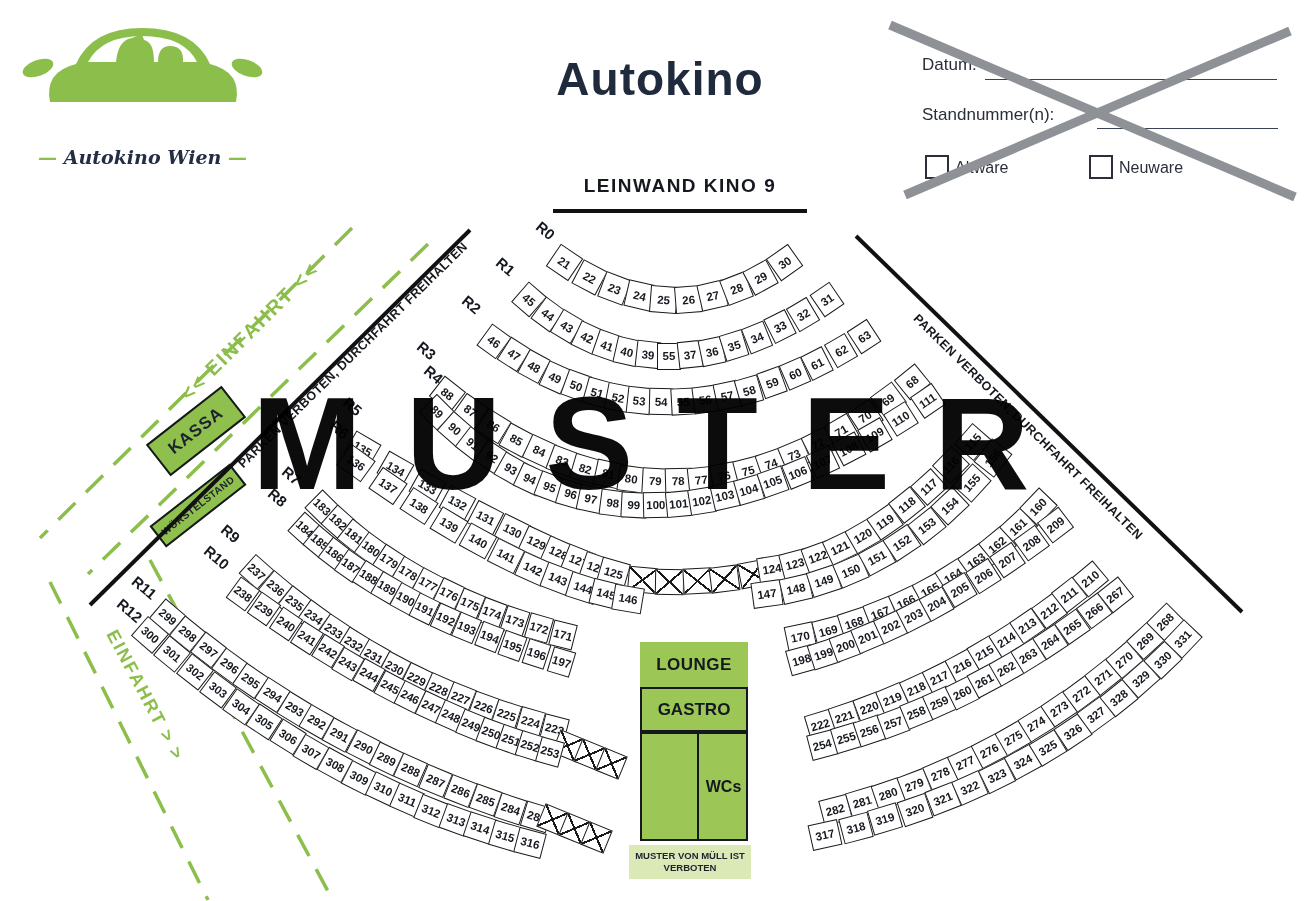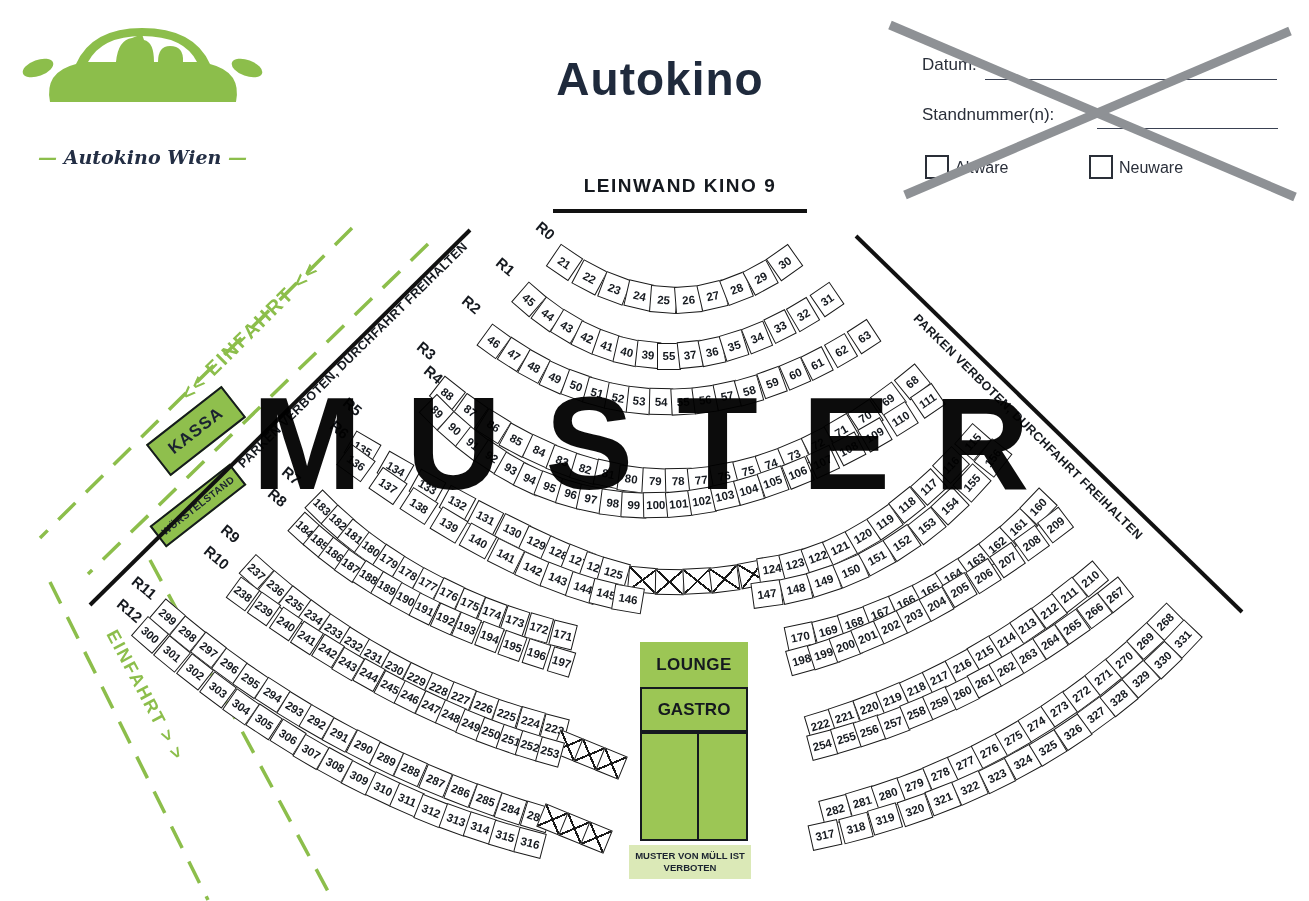--- a/index.html
+++ b/index.html
@@ -135,20 +135,21 @@
 <div class="green-sign wurst">WÜRSTELSTAND</div>
 <div class="parken-text parken-left">PARKEN VERBOTEN, DURCHFAHRT FREIHALTEN</div>
 <div class="parken-text parken-right">PARKEN VERBOTEN, DURCHFAHRT FREIHALTEN</div>
 <div class="einfahrt einfahrt-top">&lt;&lt; EINFAHRT &lt;&lt;</div>
 <div class="einfahrt einfahrt-bottom">EINFAHRT &gt; &gt;</div>
 
 <div class="fac fac-lounge">LOUNGE</div>
 <div class="fac fac-gastro">GASTRO</div>
 <div class="fac fac-lower">
   <div class="fac-divider"></div>
+  <div class="fac-wcs">WCs</div>
 </div>
 <div class="fac-note">MUSTER VON MÜLL IST VERBOTEN</div>
 
 <div id="plan">
     <div class="cell" style="left: 551.4px; top: 248.5px; width: 27.3px; height: 27px; transform: rotate(34.2deg);">21</div>
     <div class="cell" style="left: 576.2px; top: 263.5px; width: 27.3px; height: 27px; transform: rotate(27.9deg);">22</div>
     <div class="cell" style="left: 600.9px; top: 274.8px; width: 27.3px; height: 27px; transform: rotate(20.8deg);">23</div>
     <div class="cell" style="left: 625.6px; top: 282.3px; width: 27.3px; height: 27px; transform: rotate(12.9deg);">24</div>
     <div class="cell" style="left: 650.1px; top: 286px; width: 27.3px; height: 27px; transform: rotate(4.4deg);">25</div>
     <div class="cell" style="left: 674.6px; top: 286px; width: 27.3px; height: 27px; transform: rotate(-4.4deg);">26</div>

